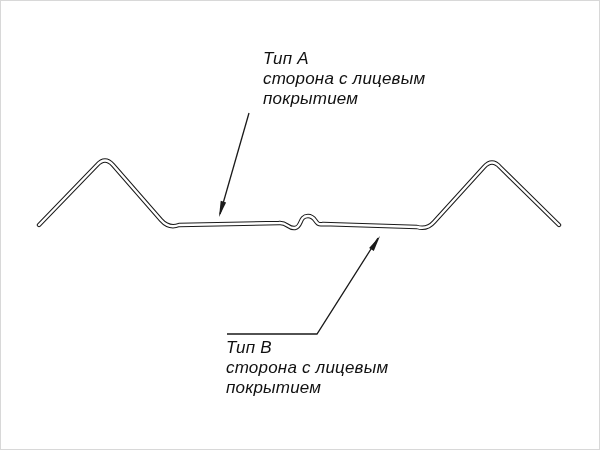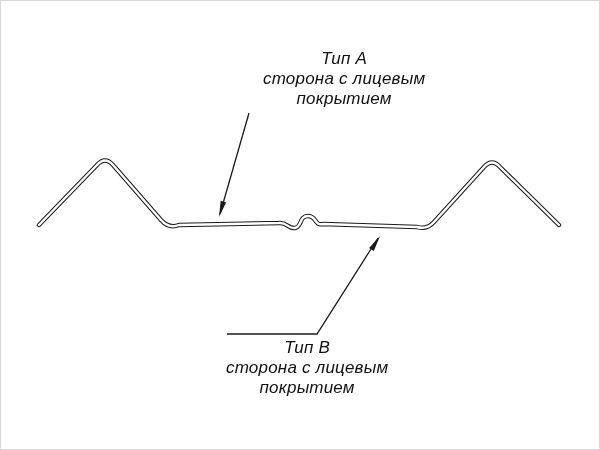--- a/index.html
+++ b/index.html
@@ -9,21 +9,20 @@
   }
   .canvas {
     position: relative;
     width: 600px;
     height: 450px;
     background: #ffffff;
     border: 1px solid #d8d8d8;
     box-sizing: border-box;
     overflow: hidden;
     font-family: "Liberation Sans", sans-serif;
-    text-align: center;
   }
   svg.drawing {
     position: absolute;
     left: 0;
     top: 0;
     width: 600px;
     height: 450px;
   }
   .label-block {
     position: absolute;

